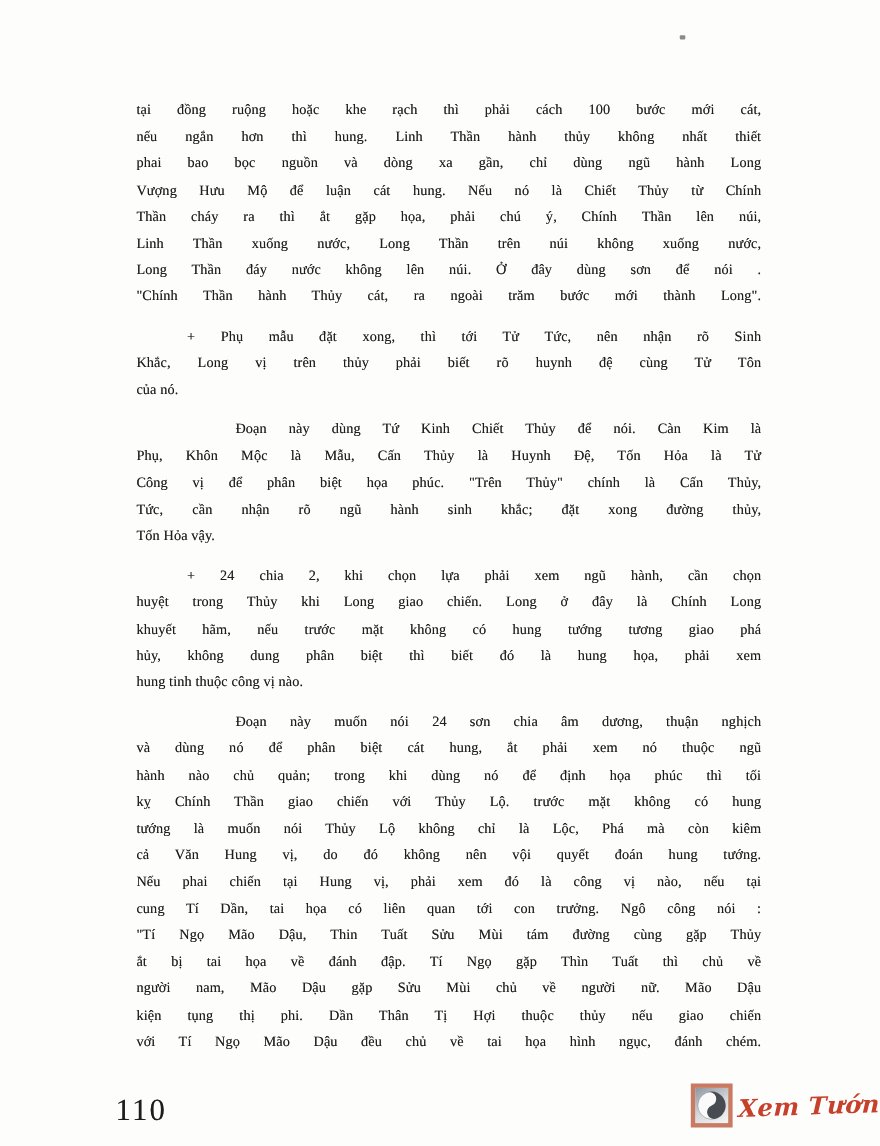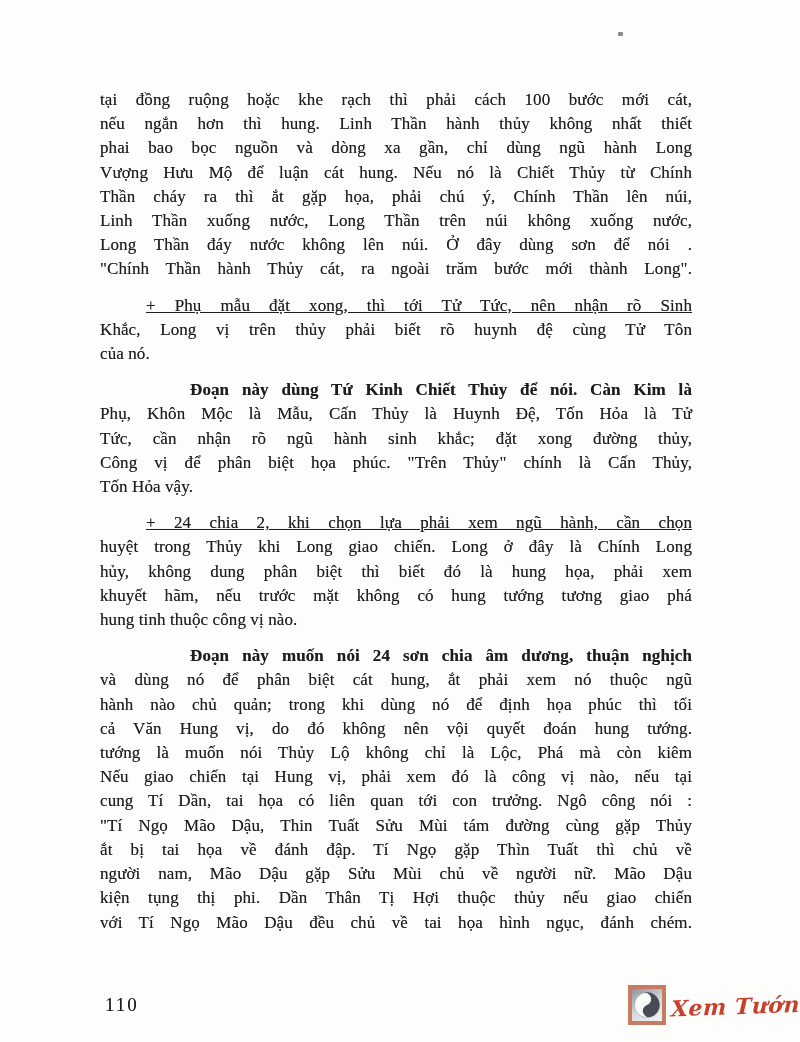--- a/index.html
+++ b/index.html
@@ -20,33 +20,34 @@
   }
   .speck{
     position:absolute;left:618px;top:32px;width:5px;height:4px;
     background:#8a8a8a;border-radius:1px;
   }
   .text-block{
     position:absolute;left:100px;top:88px;width:592px;
   }
   .para{margin:0 0 12px 0;}
   .line{
-    font-size:17px;
+    font-size:13px;
     line-height:24.2px;
     text-align:justify;
     text-align-last:justify;
     text-shadow:0 0 0.5px rgba(20,20,20,0.55);
     letter-spacing:0.1px;
+    margin-left:24px;
   }
   .line.last{text-align-last:left;}
-  .para.ind-small .line:first-child{text-indent:46px;text-decoration:underline;}
-  .para.ind-large .line:first-child{text-indent:90px;font-weight:bold;}
+  .para.ind-small .line:first-child{text-indent:46px;}
+  .para.ind-large .line:first-child{text-indent:90px;}
   .pagenum{
     position:absolute;left:105px;top:994px;
-    font-size:19px;letter-spacing:2px;
+    font-size:28px;letter-spacing:2px;
     text-shadow:0 0 0.5px rgba(20,20,20,0.55);
   }
   .watermark{
     position:absolute;left:628px;top:985px;
     display:flex;align-items:center;gap:5px;
   }
   .wm-box{
     width:38px;height:40px;box-sizing:border-box;
     border:4px solid var(--frame-salmon);
     background:linear-gradient(150deg,#8e959e 0%,#d8dbde 55%,#f4f5f6 100%);
@@ -83,38 +84,39 @@
         <div class="line">"Chính Thần hành Thủy cát, ra ngoài trăm bước mới thành Long".</div>
       </div>
       <div class="para ind-small">
         <div class="line">+ Phụ mẫu đặt xong, thì tới Tử Tức, nên nhận rõ Sinh</div>
         <div class="line">Khắc, Long vị trên thủy phải biết rõ huynh đệ cùng Tử Tôn</div>
         <div class="line last">của nó.</div>
       </div>
       <div class="para ind-large">
         <div class="line">Đoạn này dùng Tứ Kinh Chiết Thủy để nói. Càn Kim là</div>
         <div class="line">Phụ, Khôn Mộc là Mẫu, Cấn Thủy là Huynh Đệ, Tốn Hỏa là Tử</div>
+        <div class="line">Công vị để phân biệt họa phúc. "Trên Thủy" chính là Cấn Thủy,</div>
         <div class="line">Tức, cần nhận rõ ngũ hành sinh khắc; đặt xong đường thủy,</div>
-        <div class="line">Công vị để phân biệt họa phúc. "Trên Thủy" chính là Cấn Thủy,</div>
         <div class="line last">Tốn Hỏa vậy.</div>
       </div>
       <div class="para ind-small">
         <div class="line">+ 24 chia 2, khi chọn lựa phải xem ngũ hành, cần chọn</div>
         <div class="line">huyệt trong Thủy khi Long giao chiến. Long ở đây là Chính Long</div>
+        <div class="line">khuyết hãm, nếu trước mặt không có hung tướng tương giao phá</div>
         <div class="line">hủy, không dung phân biệt thì biết đó là hung họa, phải xem</div>
-        <div class="line">khuyết hãm, nếu trước mặt không có hung tướng tương giao phá</div>
         <div class="line last">hung tinh thuộc công vị nào.</div>
       </div>
       <div class="para ind-large">
         <div class="line">Đoạn này muốn nói 24 sơn chia âm dương, thuận nghịch</div>
         <div class="line">và dùng nó để phân biệt cát hung, ắt phải xem nó thuộc ngũ</div>
         <div class="line">hành nào chủ quản; trong khi dùng nó để định họa phúc thì tối</div>
+        <div class="line">kỵ Chính Thần giao chiến với Thủy Lộ. trước mặt không có hung</div>
+        <div class="line">tướng là muốn nói Thủy Lộ không chỉ là Lộc, Phá mà còn kiêm</div>
         <div class="line">cả Văn Hung vị, do đó không nên vội quyết đoán hung tướng.</div>
-        <div class="line">tướng là muốn nói Thủy Lộ không chỉ là Lộc, Phá mà còn kiêm</div>
-        <div class="line">Nếu giao chiến tại Hung vị, phải xem đó là công vị nào, nếu tại</div>
+        <div class="line">Nếu phai chiến tại Hung vị, phải xem đó là công vị nào, nếu tại</div>
         <div class="line">cung Tí Dần, tai họa có liên quan tới con trưởng. Ngô công nói :</div>
         <div class="line">"Tí Ngọ Mão Dậu, Thin Tuất Sửu Mùi tám đường cùng gặp Thủy</div>
         <div class="line">ắt bị tai họa về đánh đập. Tí Ngọ gặp Thìn Tuất thì chủ về</div>
         <div class="line">người nam, Mão Dậu gặp Sửu Mùi chủ về người nữ. Mão Dậu</div>
         <div class="line">kiện tụng thị phi. Dần Thân Tị Hợi thuộc thủy nếu giao chiến</div>
         <div class="line">với Tí Ngọ Mão Dậu đều chủ về tai họa hình ngục, đánh chém.</div>
       </div>
     </div>
 
   <div class="pagenum">110</div>

